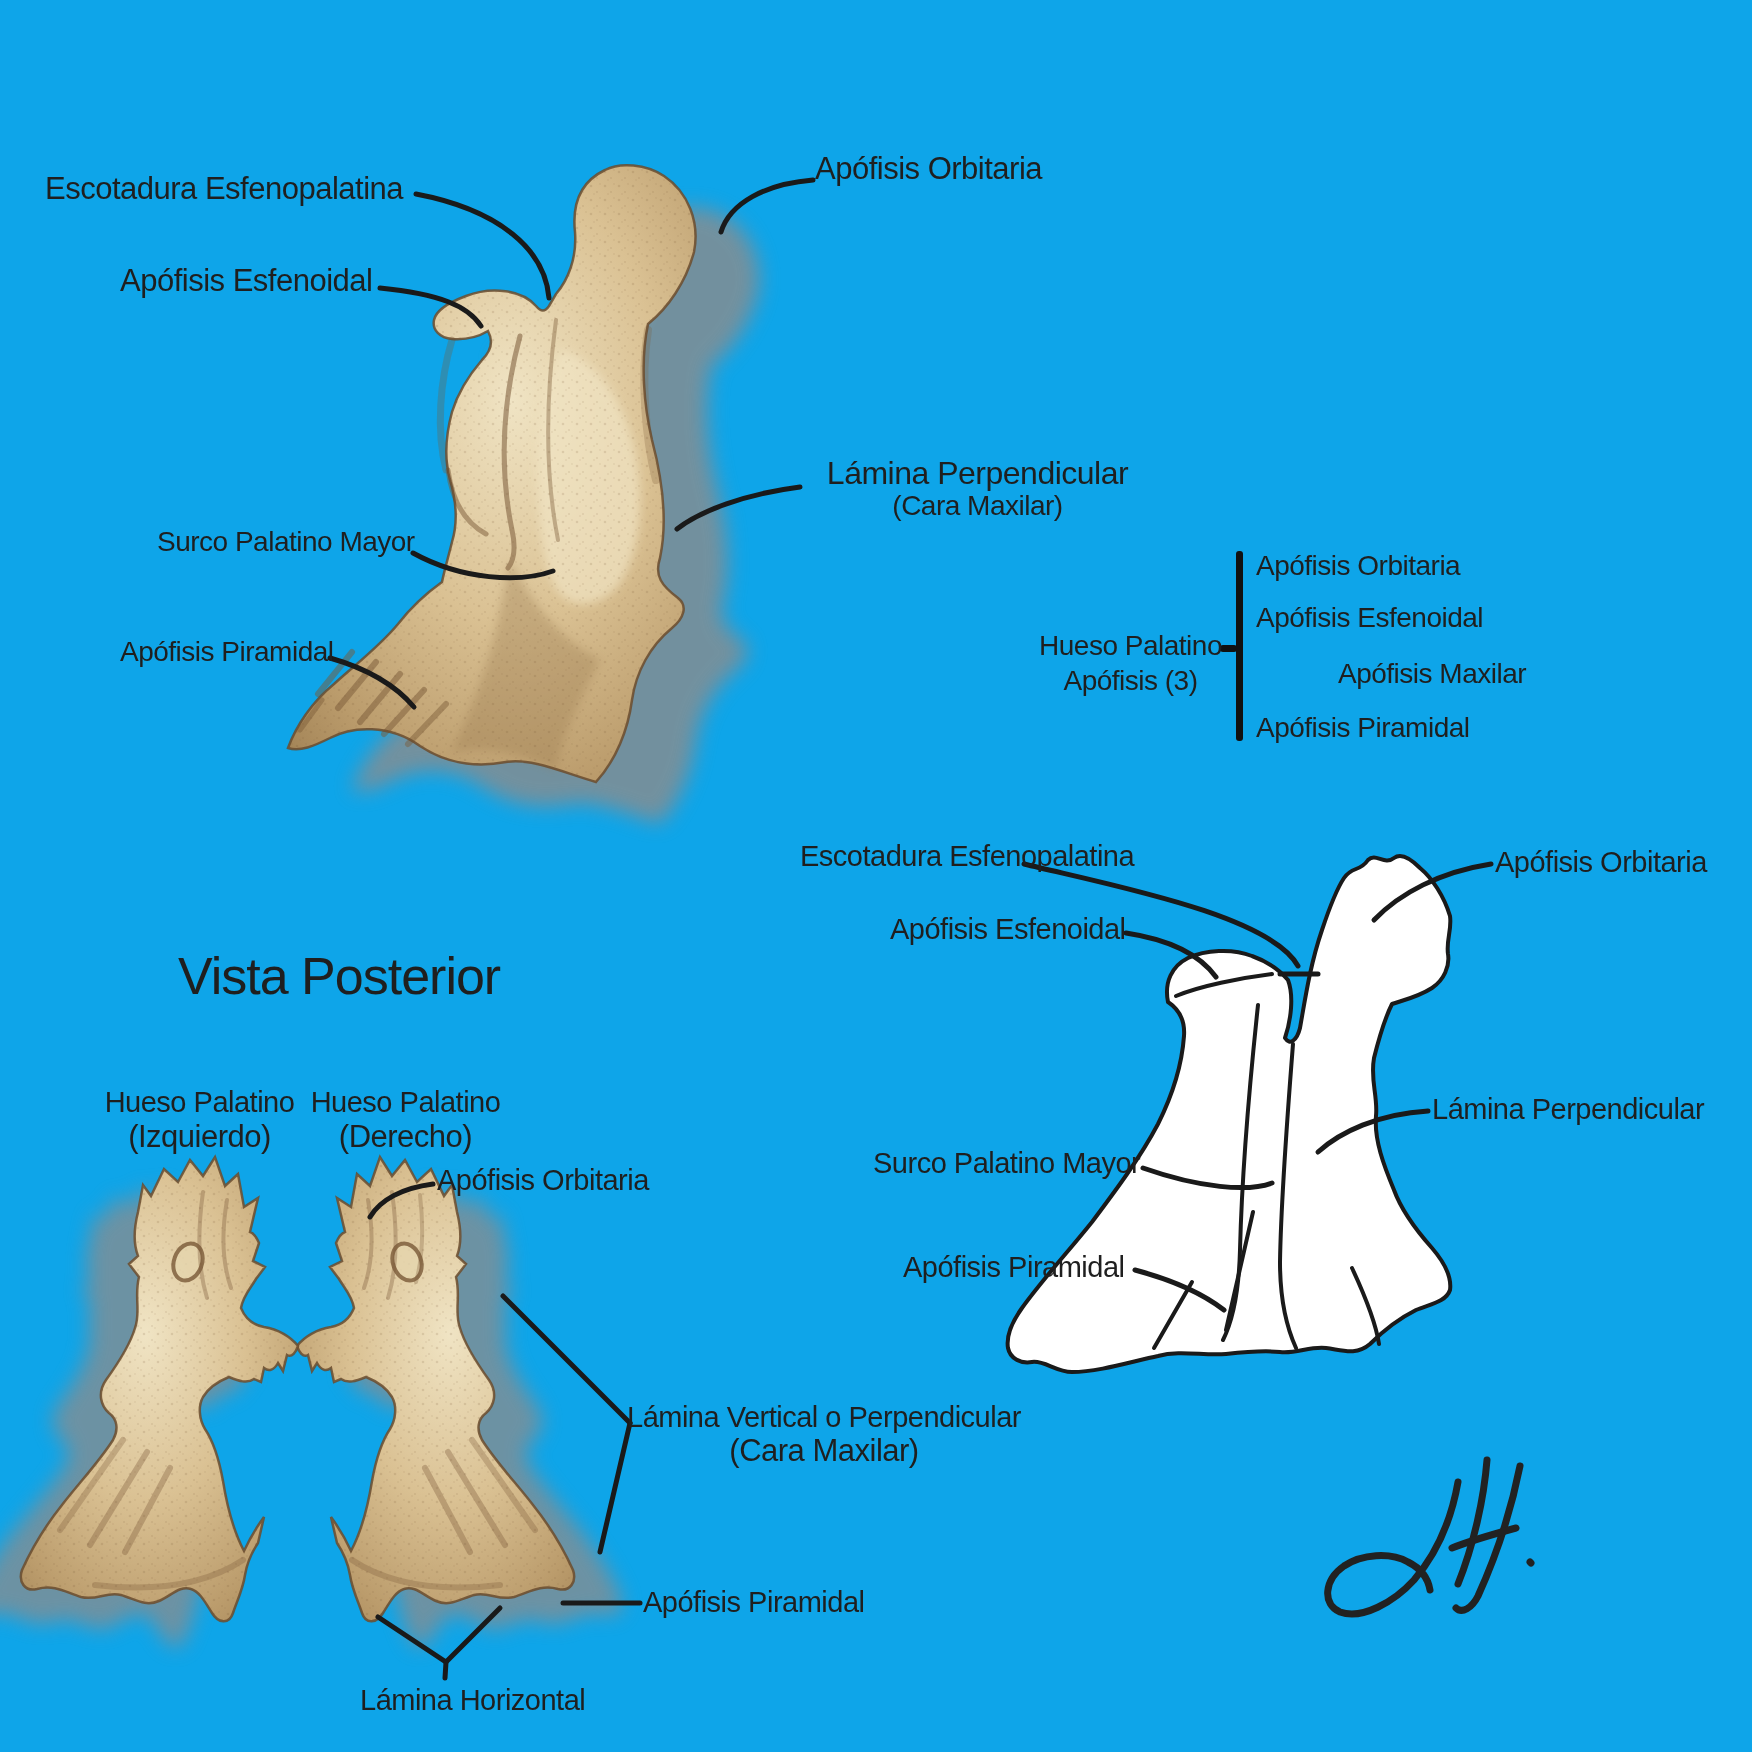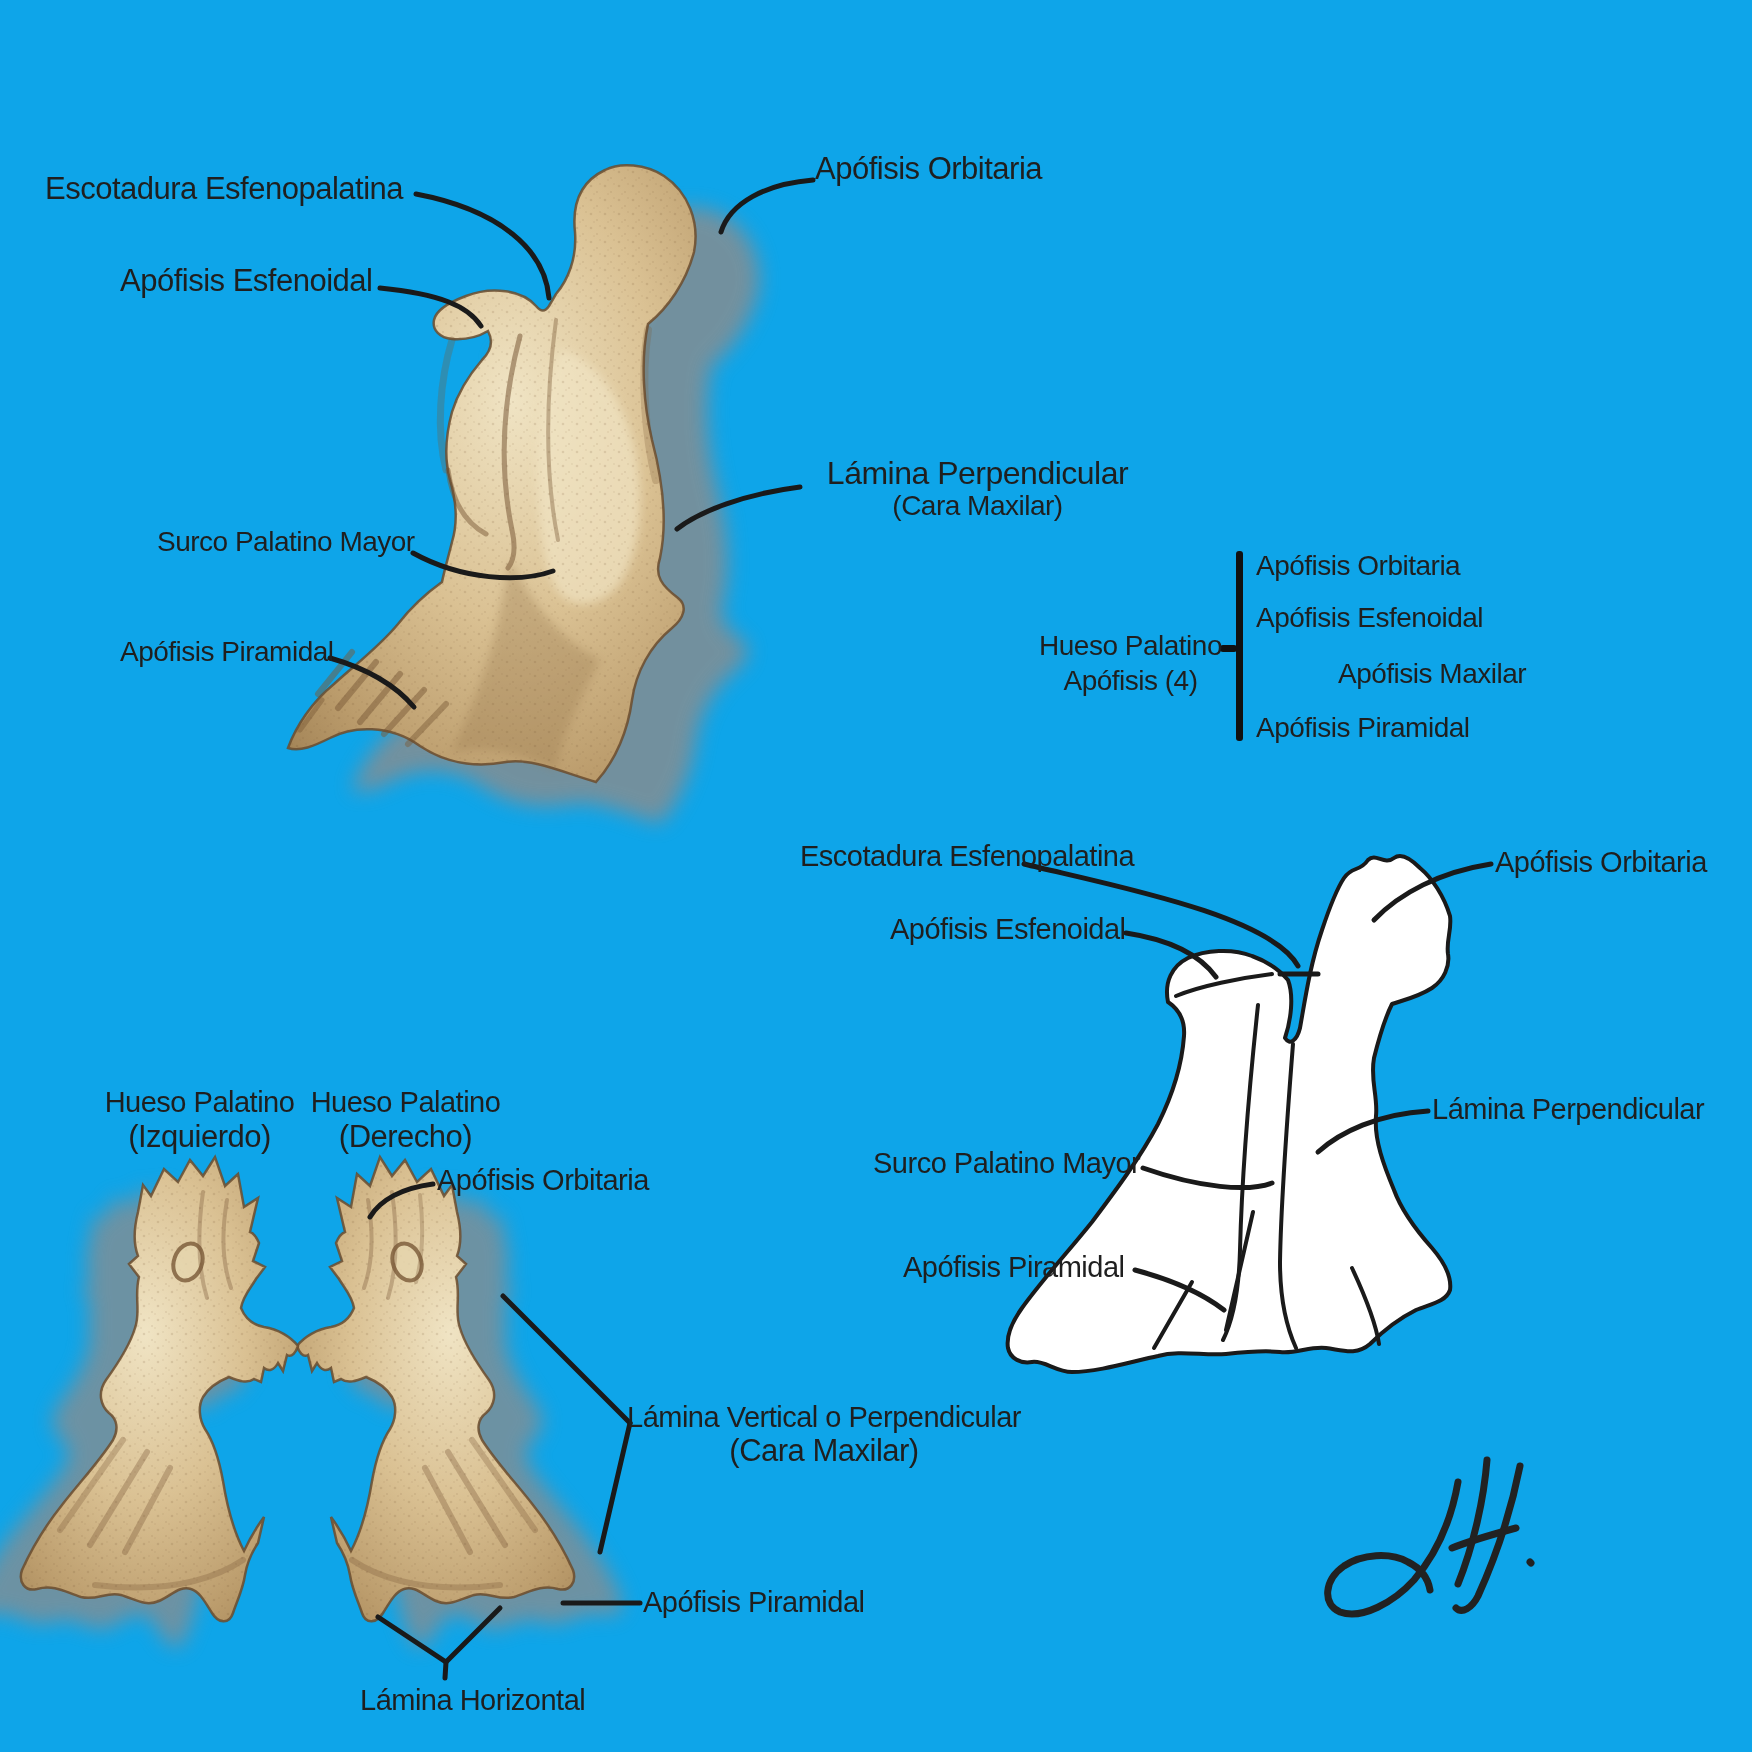--- a/index.html
+++ b/index.html
@@ -155,34 +155,35 @@
 <div class="lbl ctr" style="left:790px;top:456px;width:375px;">
   <span class="main32">Lámina Perpendicular</span>
   <span class="sub28">(Cara Maxilar)</span>
 </div>
 
 <div class="lbl f28" style="left:157px;top:527px;">Surco Palatino Mayor</div>
 <div class="lbl f28" style="left:120px;top:637px;">Apófisis Piramidal</div>
 
 <div class="lbl ctr f28" style="left:1028px;top:628px;width:205px;line-height:1.25;">
   <span>Hueso Palatino</span>
-  <span>Apófisis (4)</span>
+  <span>Apófisis (3)</span>
 </div>
 <div class="lbl f28" style="left:1256px;top:551px;">Apófisis Orbitaria</div>
 <div class="lbl f28" style="left:1256px;top:603px;">Apófisis Esfenoidal</div>
 <div class="lbl f28" style="left:1298px;top:659px;margin-left:40px;">Apófisis Maxilar</div>
 <div class="lbl f28" style="left:1256px;top:713px;">Apófisis Piramidal</div>
 
 <div class="lbl f29" style="left:800px;top:841px;">Escotadura Esfenopalatina</div>
 <div class="lbl f29" style="left:890px;top:914px;">Apófisis Esfenoidal</div>
 <div class="lbl f29" style="left:1495px;top:847px;">Apófisis Orbitaria</div>
 <div class="lbl f29" style="left:1432px;top:1094px;">Lámina Perpendicular</div>
 <div class="lbl f29" style="left:873px;top:1148px;">Surco Palatino Mayor</div>
 <div class="lbl f29" style="left:903px;top:1252px;">Apófisis Piramidal</div>
 
+<div class="lbl title" style="left:178px;top:948px;">Vista Posterior</div>
 
 <div class="lbl ctr f29" style="left:92px;top:1086px;width:215px;line-height:1.15;">
   <span>Hueso Palatino</span>
   <span class="sub">(Izquierdo)</span>
 </div>
 <div class="lbl ctr f29" style="left:298px;top:1086px;width:215px;line-height:1.15;">
   <span>Hueso Palatino</span>
   <span class="sub">(Derecho)</span>
 </div>
 

